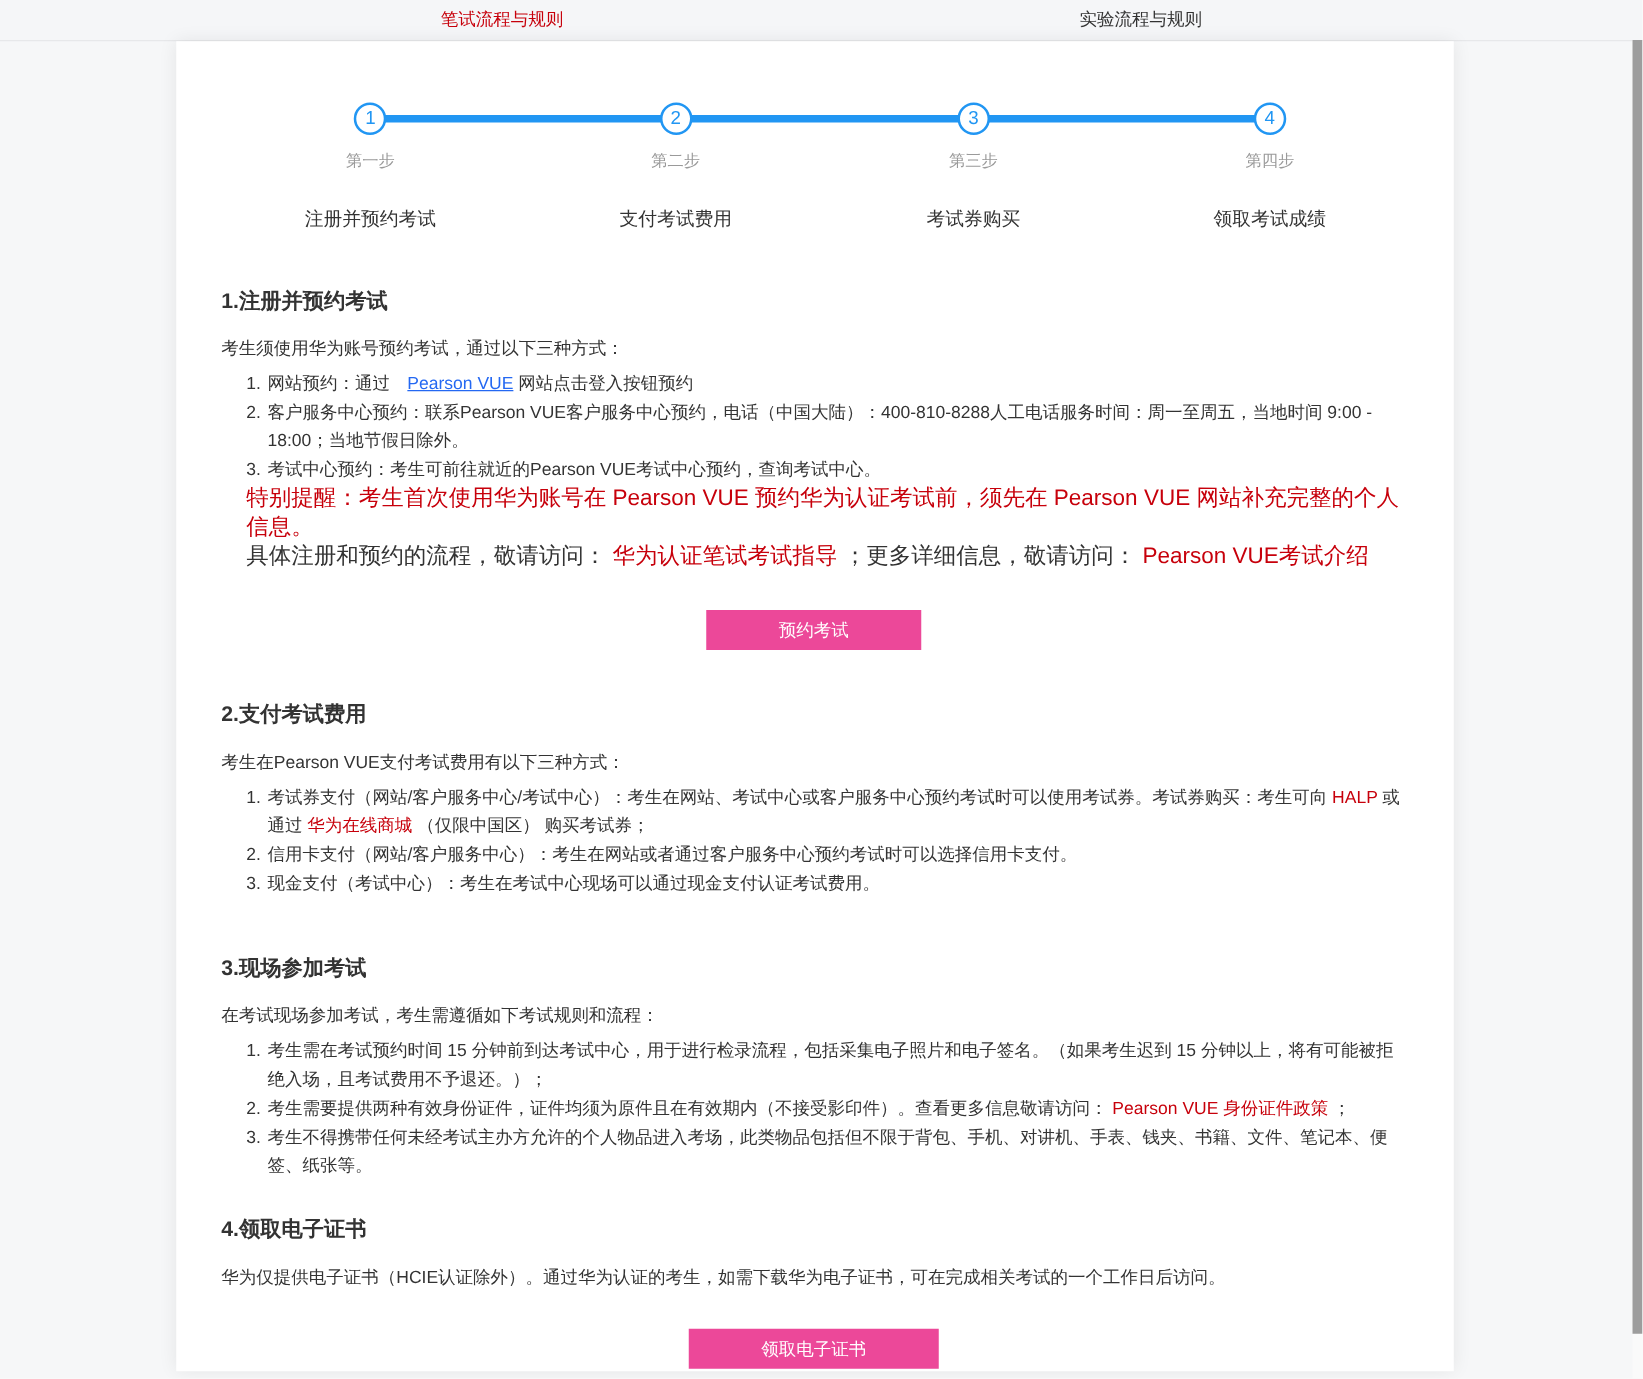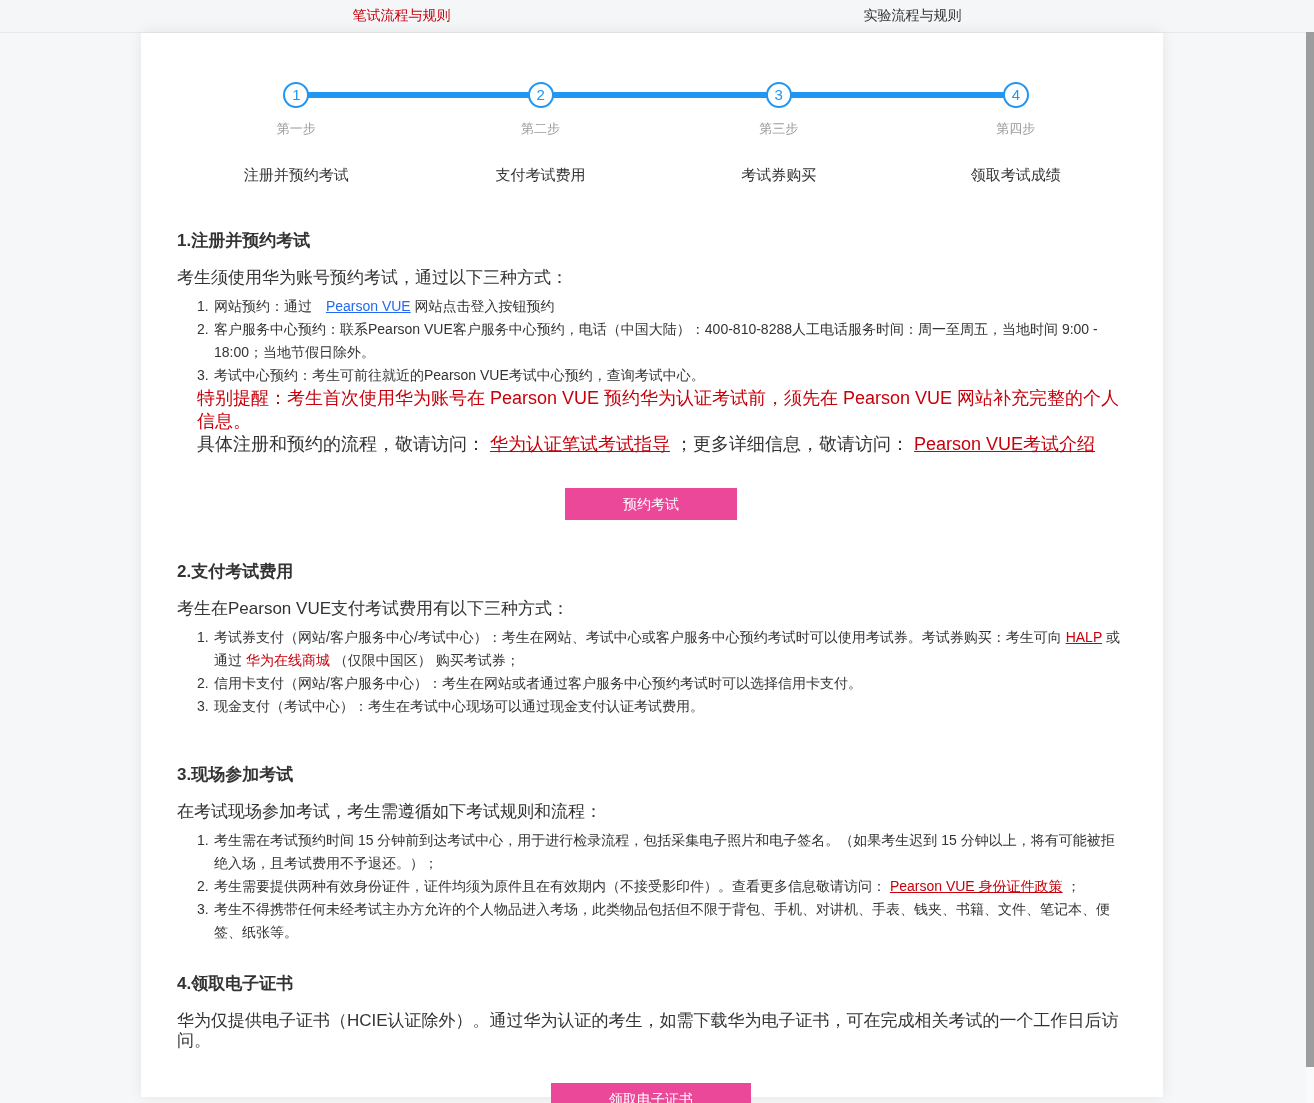--- a/index.html
+++ b/index.html
@@ -25,27 +25,27 @@
   .step{position:absolute;top:0;transform:translateX(-50%);
     text-align:center;width:220px;}
   .step-circle{width:26px;height:26px;box-sizing:border-box;border-radius:50%;
     background:#fff;border:2px solid #2196f3;color:#2196f3;
     font-size:15px;line-height:22px;margin:0 auto;position:relative;z-index:1;}
   .step-sub{margin-top:12px;color:#9a9a9a;font-size:13px;}
   .step-name{margin-top:28px;color:#333;font-size:15px;}
   
   .content{padding:0 38px 0 36px;}
   .sec h2{font-size:17px;font-weight:700;color:#333;margin:0 0 16px;}
-  .sec p.intro{font-size:17px;line-height:20px;margin:0 0 7px;}
+  .sec p.intro{font-size:14px;line-height:20px;margin:0 0 7px;}
   .sec ol{list-style:none;margin:0;padding:0 0 0 20px;}
   .sec li{position:relative;padding-left:17px;font-size:14px;line-height:23px;}
   .sec li .num{position:absolute;left:0;top:0;}
   .sec .note{margin:0 0 0 20px;font-size:18px;line-height:23px;}
   .seg-red{color:#c7000b;}
-  .seg-link-red{color:#c7000b;text-decoration:underline;cursor:pointer;}
+  .seg-link-red{color:#c7000b;cursor:pointer;}
   .seg-link-blue{color:#2468f2;text-decoration:underline;cursor:pointer;margin-left:10px;}
   #sec-register{margin-top:57px;}
   #sec-pay{margin-top:40px;}
   #sec-attend{margin-top:45px;}
   #sec-certificate{margin-top:28px;}
   .btn-row{text-align:center;margin-top:32px;}
   .btn{display:inline-block;background:#ec4899;color:#fff;font-size:14px;
     height:32px;line-height:32px;padding:0 58px;border:none;cursor:pointer;}
   
   .scrollbar{position:absolute;right:0;top:32px;width:8px;height:1071px;

